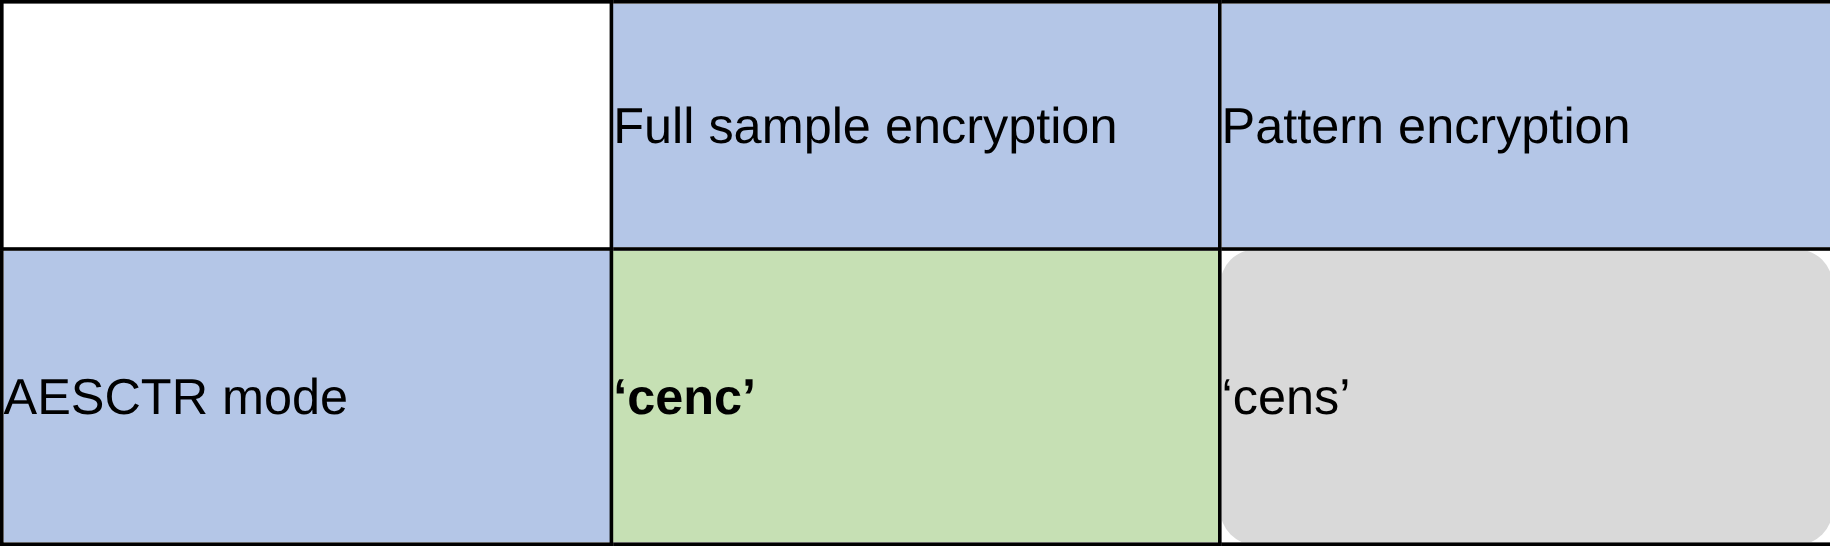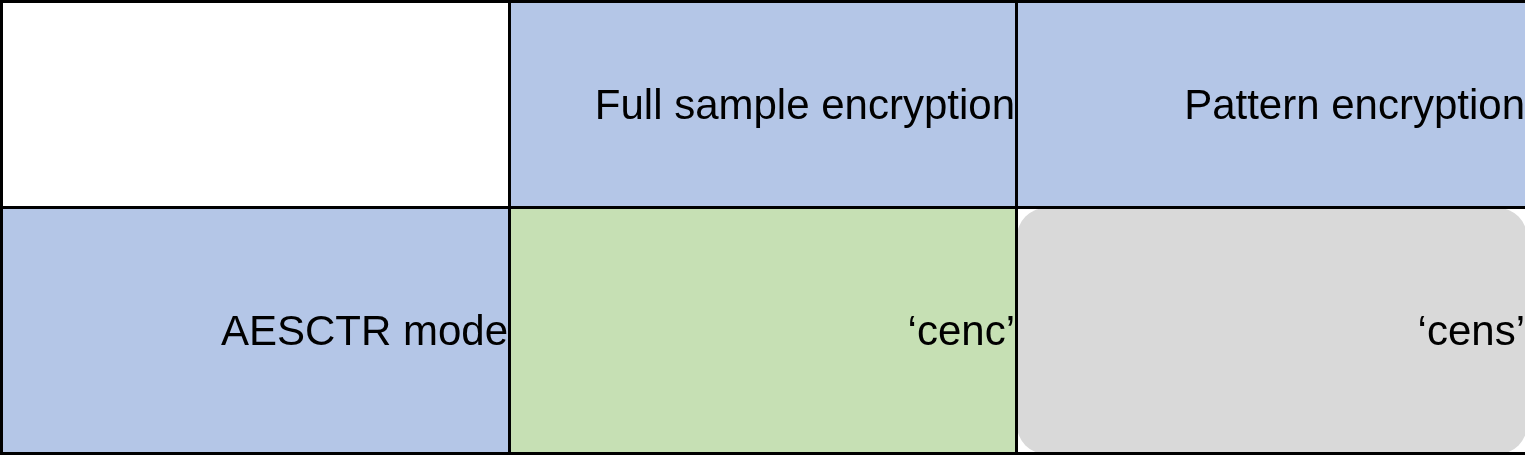--- a/index.html
+++ b/index.html
@@ -22,36 +22,37 @@
   }
   table.scheme-table{
     border-collapse:collapse;
     table-layout:fixed;
     width:1525px;
     height:455px;
   }
   table.scheme-table td,
   table.scheme-table th{
     border:3px solid var(--border);
-    text-align:right;
+    text-align:left;
     vertical-align:middle;
     font-size:42px;
     font-weight:400;
     padding:0;
     overflow:hidden;
   }
   td.corner{
     border:none;
     background:#ffffff;
   }
   th.hdr{
     background:var(--blue);
   }
   td.cell[data-highlight="green"]{
     background:var(--green);
+    font-weight:bold;
   }
   td.cell[data-highlight="gray"]{
     background:var(--gray);
     border-radius:29px;
   }
 </style>
 </head>
 <body>
 
 <table class="scheme-table">

